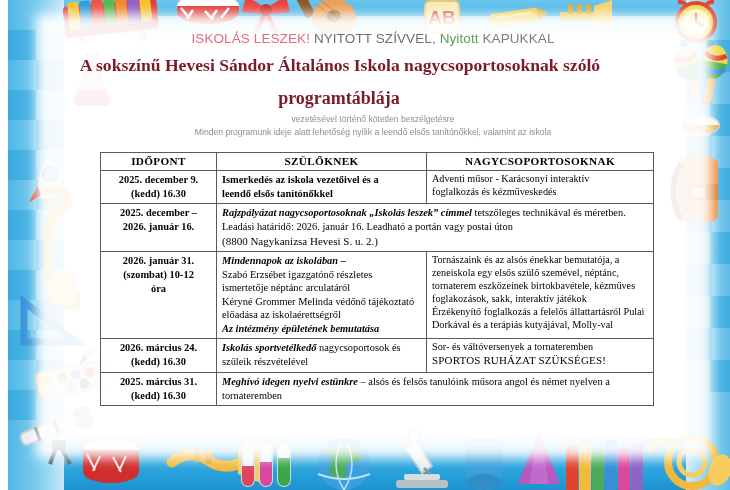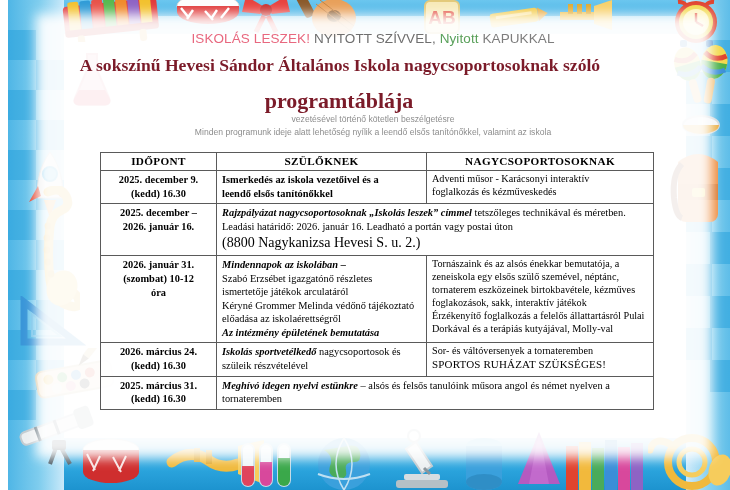--- a/index.html
+++ b/index.html
@@ -94,21 +94,21 @@
     line-height: 1.28;
     white-space: nowrap;
   }
   .title2 {
     position: absolute;
     top: 88px; left: 0; width: 662px;
     text-align: center;
     color: #7b1b29;
     font-family: "Liberation Serif", serif;
     font-weight: bold;
-    font-size: 22px;
+    font-size: 18px;
   }
 
   .subtitle {
     position: absolute;
     top: 113px; left: 0; width: 730px;
     text-align: center;
     color: #8d8d8d;
     font-family: "Liberation Sans", sans-serif;
     font-size: 8.6px;
     line-height: 1.55;
@@ -160,21 +160,21 @@
     font-size: 10.2px;
     line-height: 1.27;
   }
   td.span2 {
     font-size: 10.4px;
     line-height: 1.32;
   }
   .em-bold { font-weight: bold; font-style: italic; }
   .norm { font-weight: normal; }
   .ital-b { font-style: italic; font-weight: bold; text-align: right; }
-  .tiny { font-size: 14px; display: block; line-height: 1.3; }
+  .tiny { font-size: 11px; display: block; line-height: 1.3; }
   .line { display: block; }
   .smallcaps {
     display: block;
     font-size: 11px;
     letter-spacing: .15px;
   }
 </style>
 </head>
 <body>
 
@@ -483,21 +483,21 @@
           </tr>
 
           <tr>
             <td class="time">
               <span class="line">2026. január 31.</span>
               <span class="line">(szombat) 10-12</span>
               <span class="line">óra</span>
             </td>
             <td class="parents">
               <span class="line em-bold">Mindennapok az iskolában –</span>
-              <span class="line norm">Szabó Erzsébet igazgatónő részletes ismertetője játékok arculatáról</span>
+              <span class="line norm">Szabó Erzsébet igazgatónő részletes ismertetője néptánc arculatáról</span>
               <span class="line norm">Kéryné Grommer Melinda védőnő tájékoztató előadása az iskolaérettségről</span>
               <span class="line em-bold">Az intézmény épületének bemutatása</span>
             </td>
             <td class="kids">
               <span class="line">Tornászaink és az alsós énekkar bemutatója, a zeneiskola egy elsős szülő szemével, néptánc, tornaterem eszközeinek birtokbavétele, kézműves foglakozások, sakk, interaktív játékok</span>
               <span class="line">Érzékenyítő foglalkozás a felelős állattartásról Pulai Dorkával és a terápiás kutyájával, Molly-val</span>
             </td>
           </tr>
 
           <tr>

